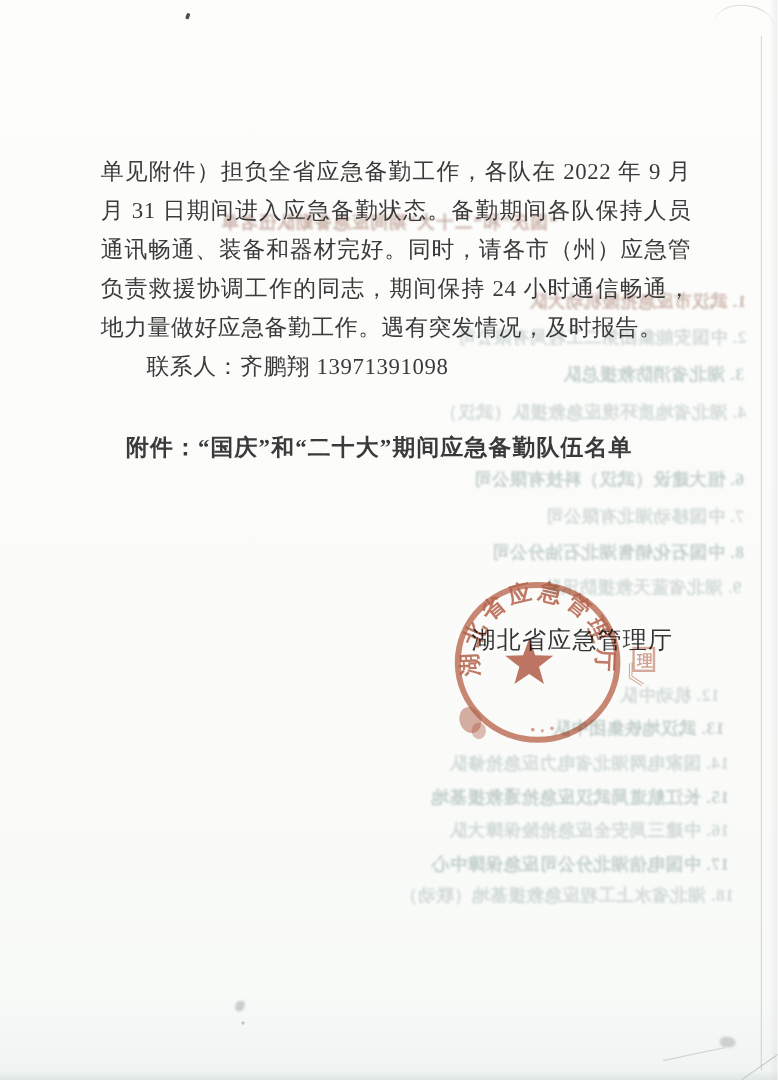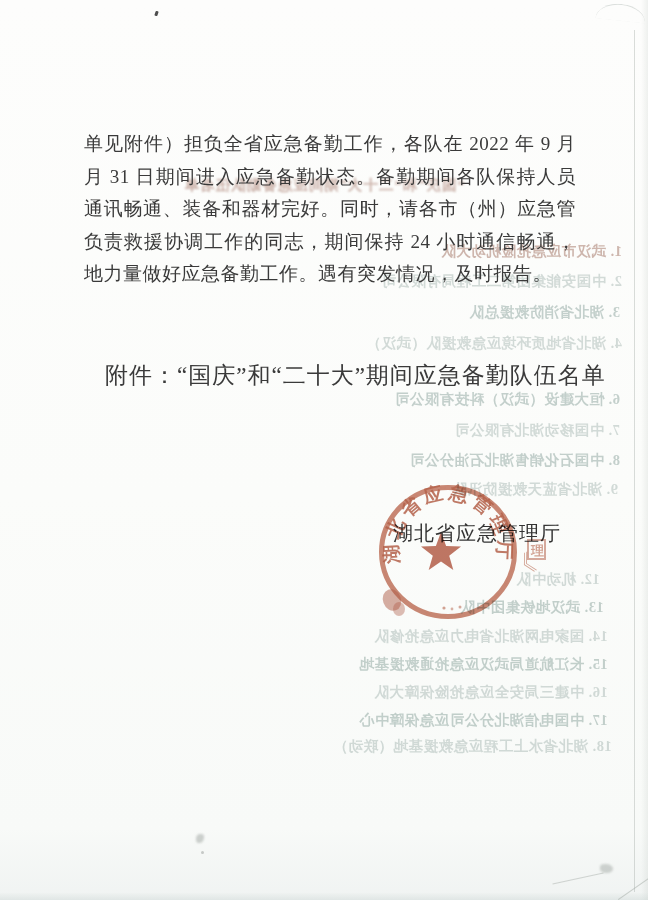--- a/index.html
+++ b/index.html
@@ -33,21 +33,21 @@
   
   .body-text{
     position:absolute;left:84px;top:128px;width:492px;
     font-size:19px;color:#3a3a3a;letter-spacing:.5px;
   }
   .tline{height:32.5px;line-height:32.5px;white-space:nowrap;}
   .tline.j{white-space:normal;text-align:justify;text-align-last:justify;height:32.5px;overflow:hidden;}
   .tline.indent{padding-left:38px;}
   .attachment-line{
     position:absolute;left:105px;top:360px;
-    font-size:23px;color:#3a3a3a;letter-spacing:1px;white-space:nowrap;
+    font-size:19px;color:#3a3a3a;letter-spacing:1px;white-space:nowrap;font-weight:bold;
   }
   .agency-line{
     position:absolute;left:393px;top:520px;
     font-size:20px;color:#333;letter-spacing:1px;white-space:nowrap;
   }
   .date-line{
     position:absolute;left:396px;top:551px;
     font-size:19px;color:#333;letter-spacing:.5px;white-space:nowrap;
   }
   
@@ -89,20 +89,21 @@
   <div class="bleed dim" style="top:683px;right:40px;">16. 中建三局安全应急抢险保障大队</div>
   <div class="bleed" style="top:711px;right:40px;">17. 中国电信湖北分公司应急保障中心</div>
   <div class="bleed dim" style="top:737px;right:36px;">18. 湖北省水上工程应急救援基地（联动）</div>
 
   <div class="body-text">
     <div class="tline j">单见附件）担负全省应急备勤工作，各队在 2022 年 9 月 30 日-10</div>
     <div class="tline j">月 31 日期间进入应急备勤状态。备勤期间各队保持人员在位、</div>
     <div class="tline j">通讯畅通、装备和器材完好。同时，请各市（州）应急管理部门</div>
     <div class="tline j">负责救援协调工作的同志，期间保持 24 小时通信畅通，督促属</div>
     <div class="tline">地力量做好应急备勤工作。遇有突发情况，及时报告。</div>
+    <div class="tline indent">联系人：齐鹏翔 13971391098</div>
   </div>
 
   <div class="attachment-line">附件：“国庆”和“二十大”期间应急备勤队伍名单</div>
 
   <div class="agency-line">湖北省应急管理厅</div>
 
   <svg class="seal" width="190" height="162" viewBox="0 0 190 162">
     <ellipse cx="80" cy="74" rx="66.5" ry="64.5" fill="none" stroke="#b65a40" stroke-width="5" stroke-opacity=".82"></ellipse>
     <ellipse cx="80" cy="74" rx="66.5" ry="64.5" fill="none" stroke="#c6715a" stroke-width="1.5" stroke-opacity=".35" stroke-dasharray="6 9"></ellipse>
     <defs>

